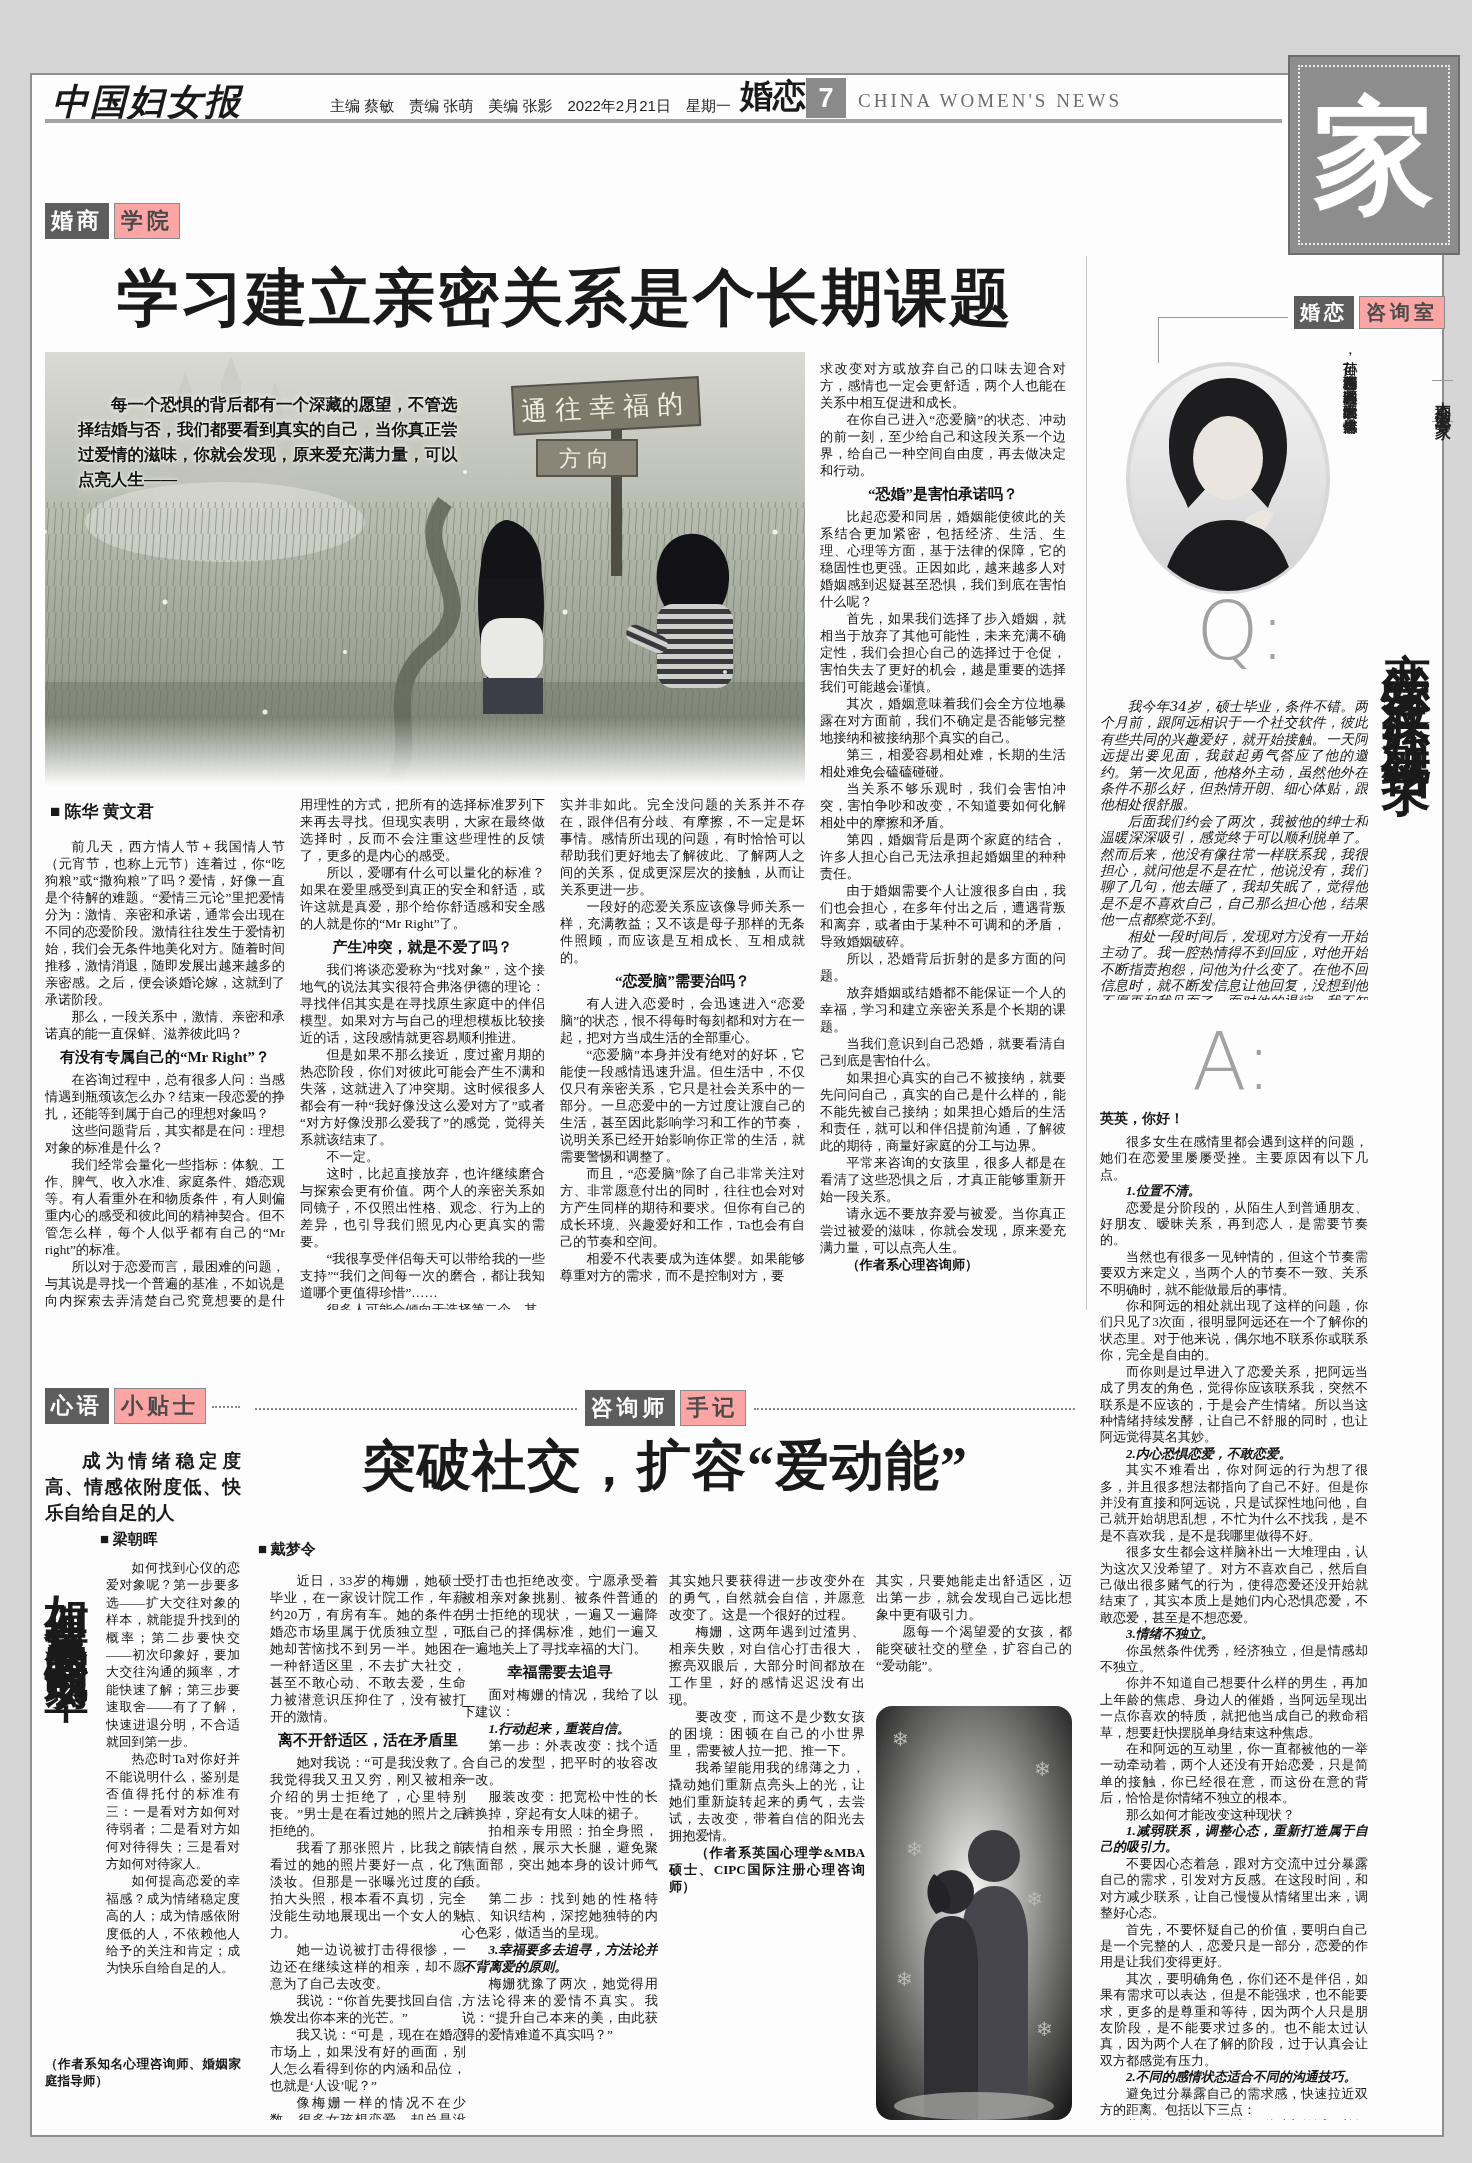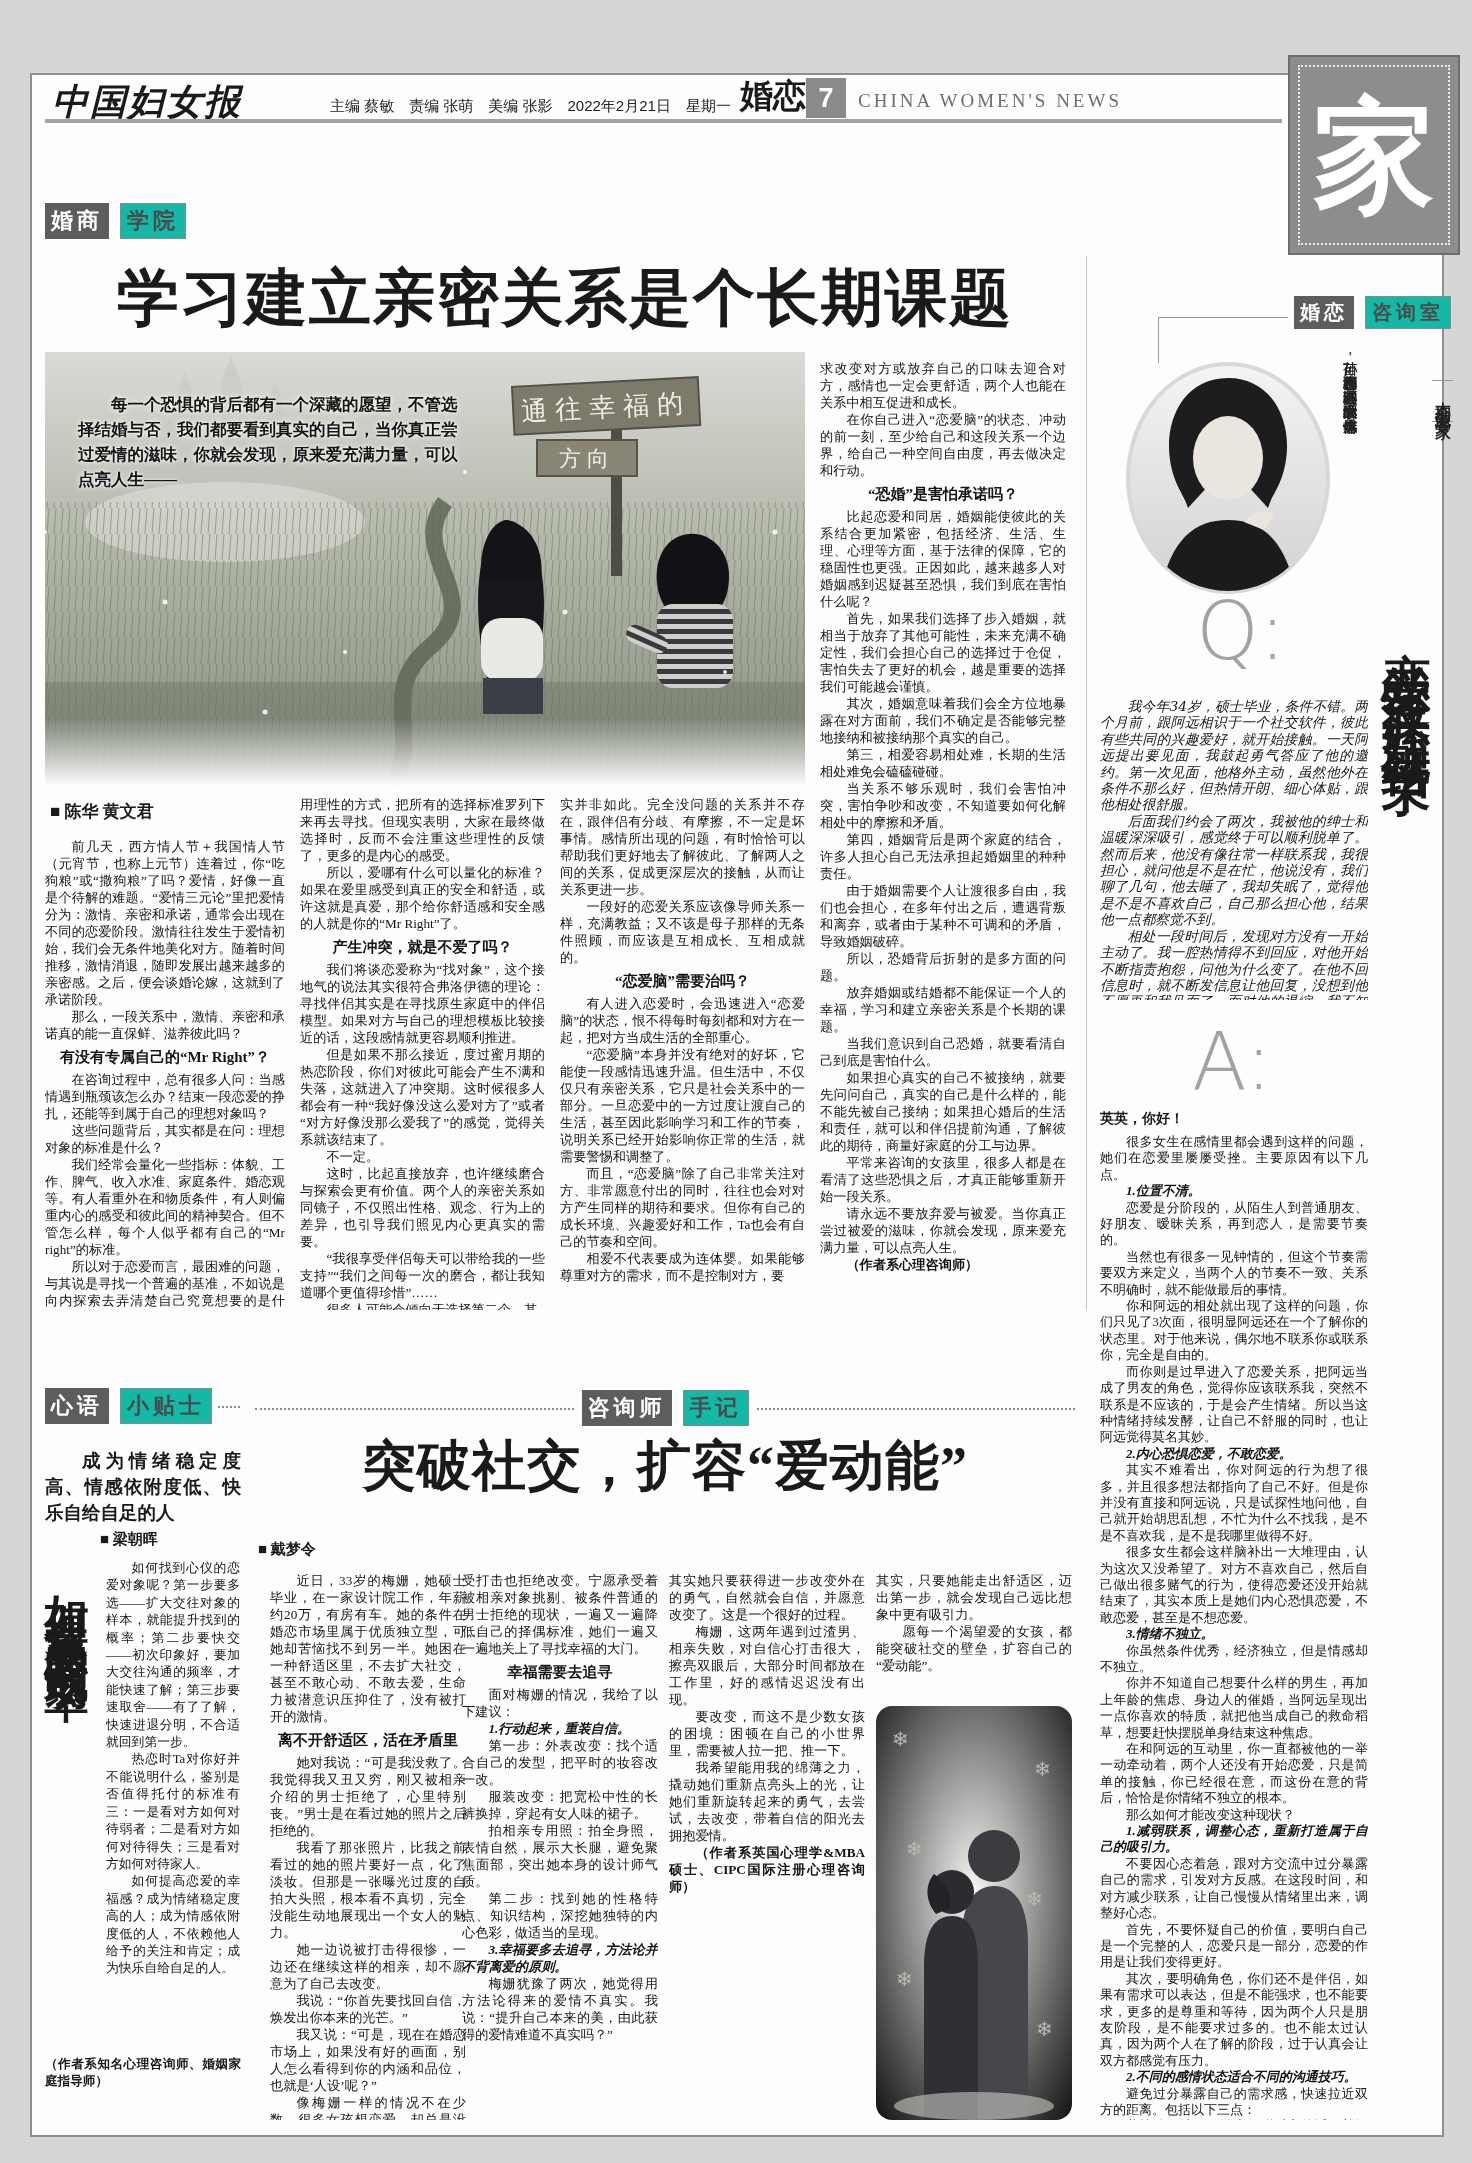--- a/index.html
+++ b/index.html
@@ -11,23 +11,23 @@
   #masthead-logo{left:52px;top:78px;font-size:36px;font-weight:900;font-style:italic;letter-spacing:2px;font-family:"DejaVu Serif",serif;}
   #masthead-credits{left:330px;top:97px;font-size:15px;color:#222;font-family:"Liberation Sans",sans-serif;}
   #section-cn{left:740px;top:74px;font-size:33px;font-weight:900;}
   #page-num{left:806px;top:78px;width:40px;height:40px;background:#8a8a8a;color:#fff;font-size:27px;font-weight:700;display:flex;align-items:center;justify-content:center;font-family:"Liberation Sans",sans-serif;}
   #masthead-en{left:858px;top:90px;font-size:19px;color:#6e6e6e;letter-spacing:3px;font-family:"Liberation Serif",serif;}
   #masthead-rule{left:45px;top:119px;width:1237px;height:4px;background:#a3a3a3;}
   #jia-box{left:1288px;top:55px;width:168px;height:196px;background:#8d8d8d;border:2px solid #6d6d6d;display:flex;align-items:center;justify-content:center;}
   #jia-inner{width:148px;height:176px;border:2px dotted #e9e9e9;display:flex;align-items:center;justify-content:center;}
   #jia-char{font-size:122px;color:#fff;font-weight:700;font-family:"DejaVu Serif",serif;line-height:1;}
   
-  .blklabel{display:inline-flex;align-items:flex-end;gap:11px;font-weight:700;}
+  .blklabel{display:inline-flex;align-items:flex-end;gap:5px;font-weight:700;}
   .blklabel .solid{background:#5d5d5d;color:#fff;padding:3px 6px;font-size:22px;letter-spacing:4px;}
-  .blklabel .boxed{border:1px solid #8a8a8a;color:#4a4a4a;padding:2px 6px;font-size:22px;letter-spacing:4px;background:#14b8a6;}
+  .blklabel .boxed{border:1px solid #8a8a8a;color:#4a4a4a;padding:2px 6px;font-size:22px;letter-spacing:4px;background:#fca5a5;}
   .dotline{border-bottom:2px dotted #8a8a8a;height:1px;}
   
   #kicker{left:45px;top:203px;}
   #headline{left:60px;top:256px;width:1010px;text-align:center;font-size:62px;font-weight:900;letter-spacing:2px;white-space:nowrap;font-family:"DejaVu Serif",serif;}
   #photo{left:45px;top:352px;width:760px;height:434px;}
   #lede{left:78px;top:392px;width:382px;font-size:16.5px;font-weight:700;line-height:25px;color:#141414;text-shadow:0 0 7px rgba(255,255,255,.9),0 0 3px rgba(255,255,255,.9);text-indent:2em;}
   #byline{left:50px;top:800px;font-size:17px;font-weight:700;}
   .colflow{font-size:13.2px;line-height:17px;text-align:justify;overflow:hidden;color:#141414;}
   .colflow .p{text-indent:2em;}
   .colflow .n{text-indent:0;}

